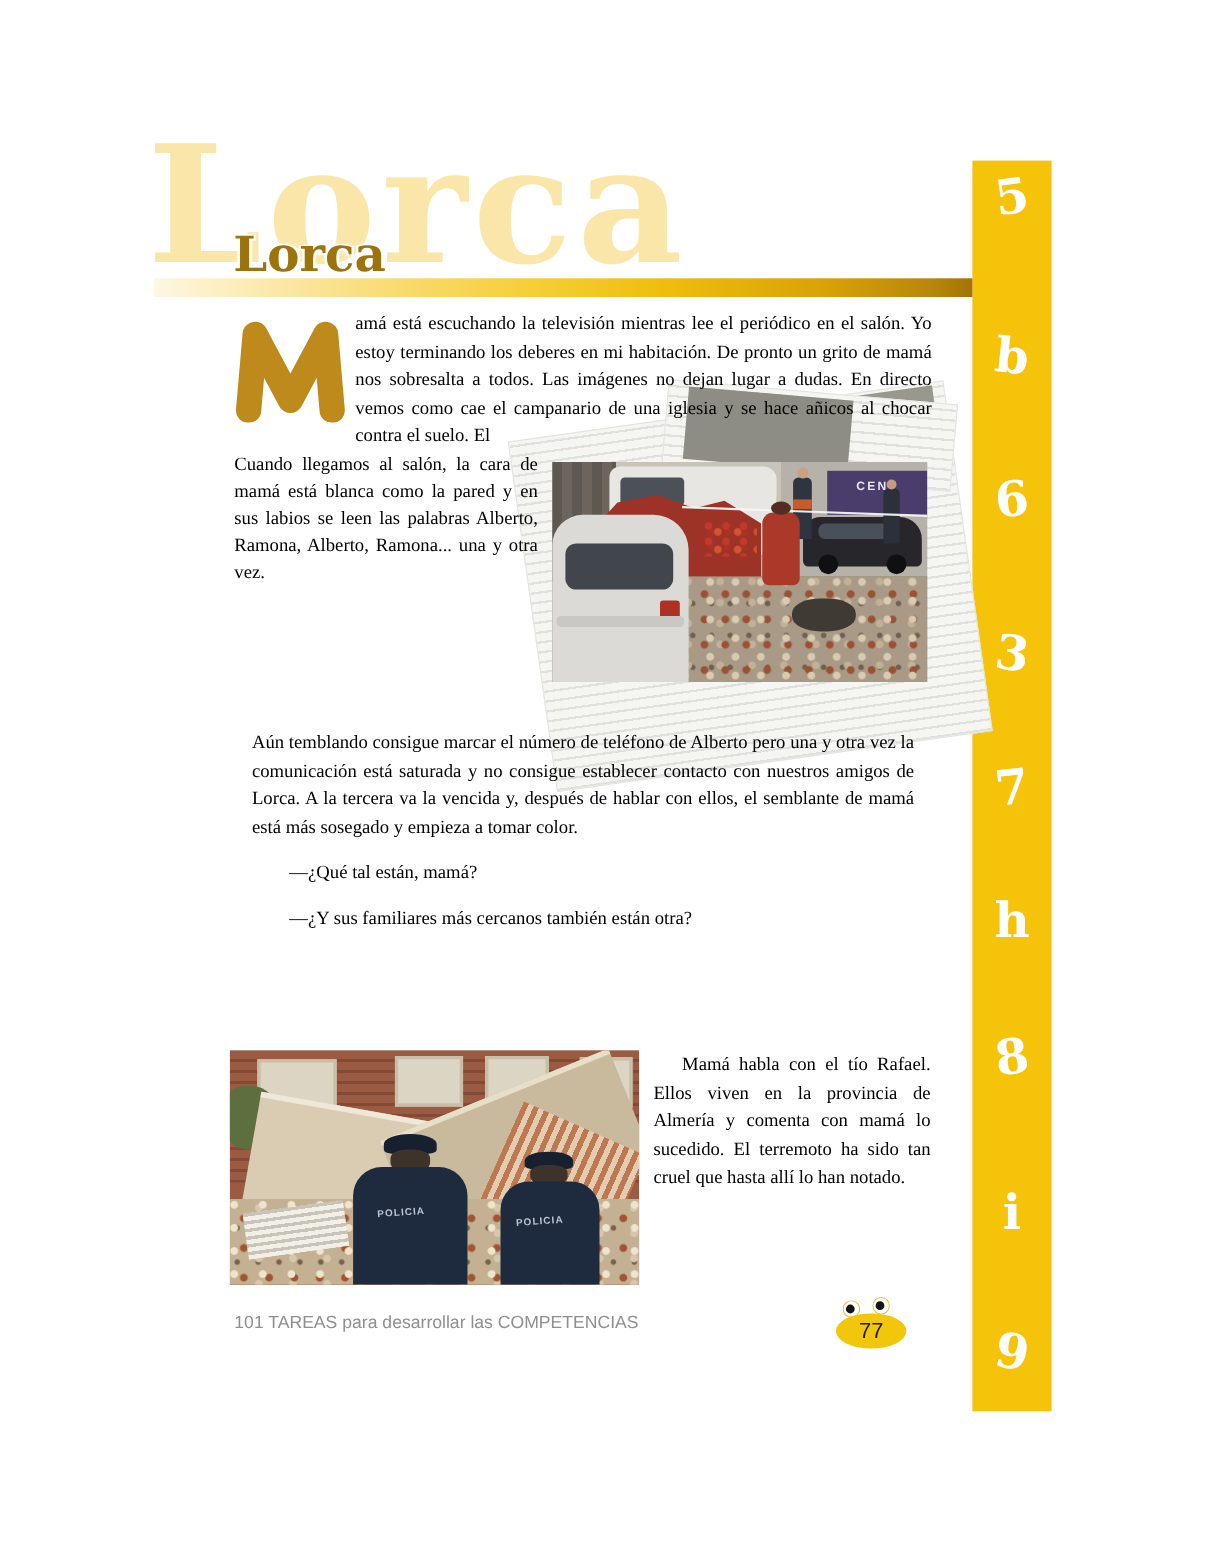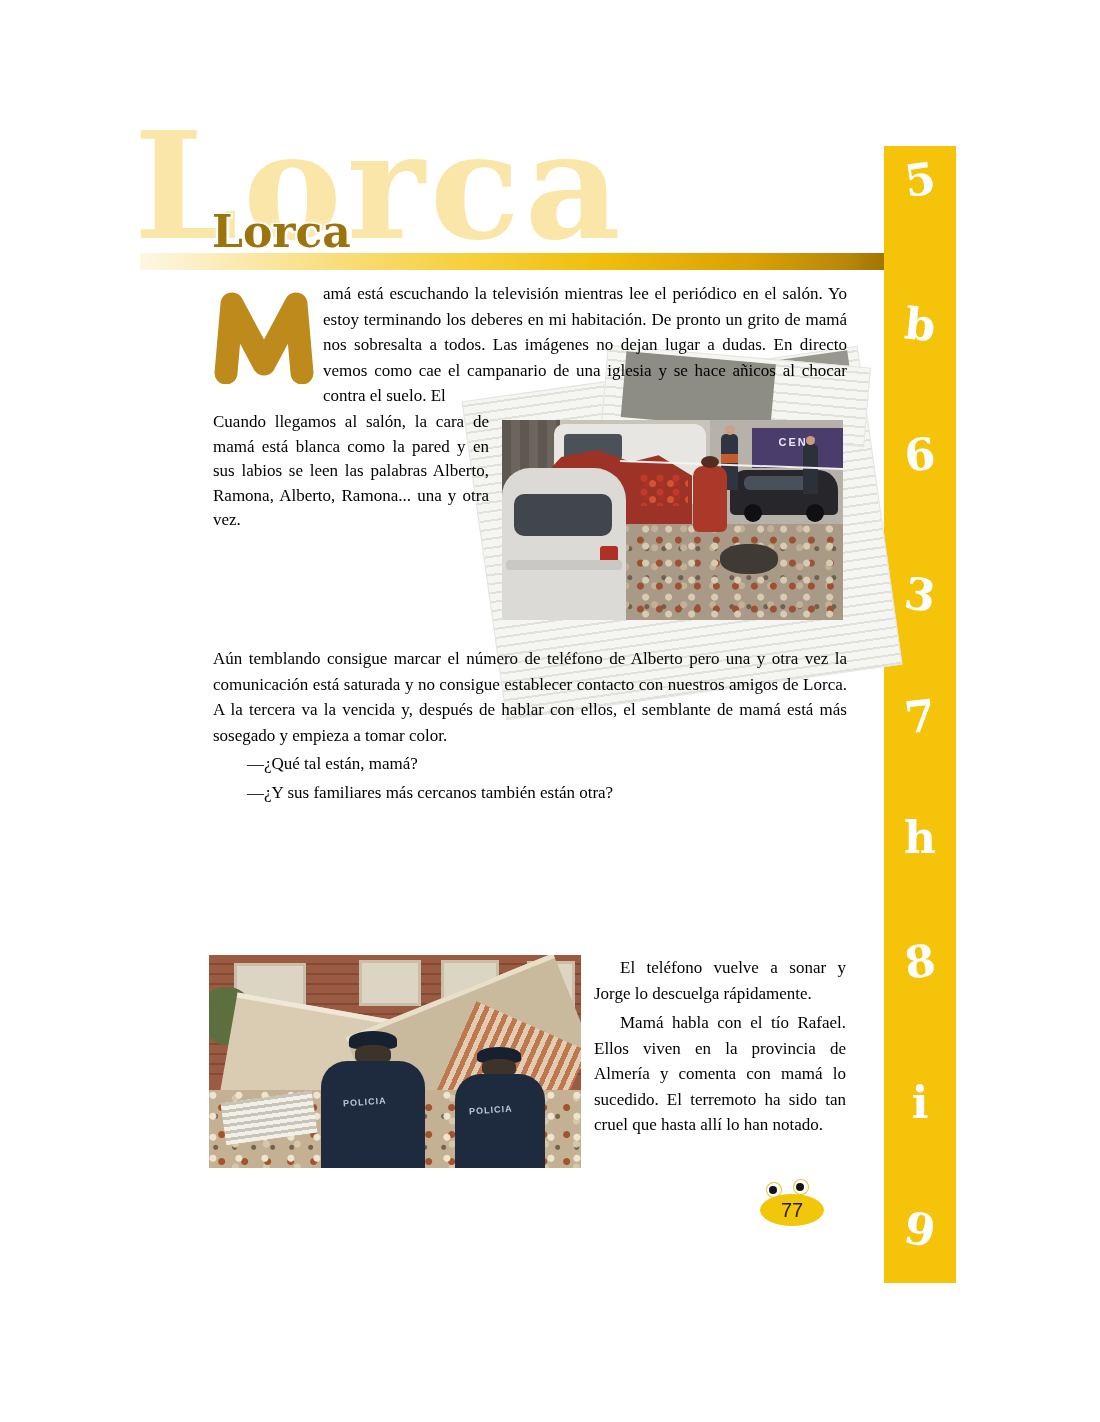--- a/index.html
+++ b/index.html
@@ -30,21 +30,21 @@
   .cd2{left:18px;top:4px;width:150px;height:66px;background:#8d8d86;}
 
   
   .txt{position:absolute;z-index:3;font-size:17px;text-align:justify;color:#000000;font-family:Liberation Serif, serif;}
   .para1{left:213px;top:281px;width:634px;line-height:25.5px;}
   .dropcap{float:left;width:102px;height:100px;margin:3px 8px 0 0;}
   .narrow{left:213px;top:410px;width:276px;line-height:24.5px;}
   .narrow p{margin:0;}
   .narrow p + p{margin-top:2px;text-indent:30px;}
   .block2{left:213px;top:646px;width:634px;line-height:25.5px;}
-  .block2 p{margin:0;}
+  .block2 p{margin:16px;}
   .block2 p + p{margin-top:3px;}
   .dlg{text-indent:34px;}
   .col2{left:594px;top:955px;width:252px;line-height:25.5px;}
   .col2 p{margin:0;text-indent:26px;}
   .col2 p + p{margin-top:4px;}
 
   
   .photo{position:absolute;overflow:hidden;z-index:2;}
   .photo1{left:502px;top:420px;width:341px;height:200px;background:linear-gradient(#b7b2a9 0 52%,#9d9287 52% 100%);}
   .p1-bldg{position:absolute;left:0;top:0;width:58px;height:108px;
@@ -224,23 +224,23 @@
     </div>
     <div class="officer of2">
       <div class="cap"></div>
       <div class="head"></div>
       <div class="torso"></div>
       <span class="plabel">POLICIA</span>
     </div>
   </div>
 
   <div class="txt col2">
-    <p>El teléfono vuelve a sonar y Jorge lo descuelga rápidamente.</p>
     <p>Mamá habla con el tío Rafael. Ellos viven en la provincia de Almería y comenta con mamá lo sucedido. El terremoto ha sido tan cruel que hasta allí lo han notado.</p>
   </div>
 
+  <div class="footer-text">101 TAREAS para desarrollar las COMPETENCIAS</div>
   <div class="badge">
     <div class="eye e1"></div>
     <div class="eye e2"></div>
     <div class="mouth">77</div>
   </div>
 
 </div>
 
 </body></html>

